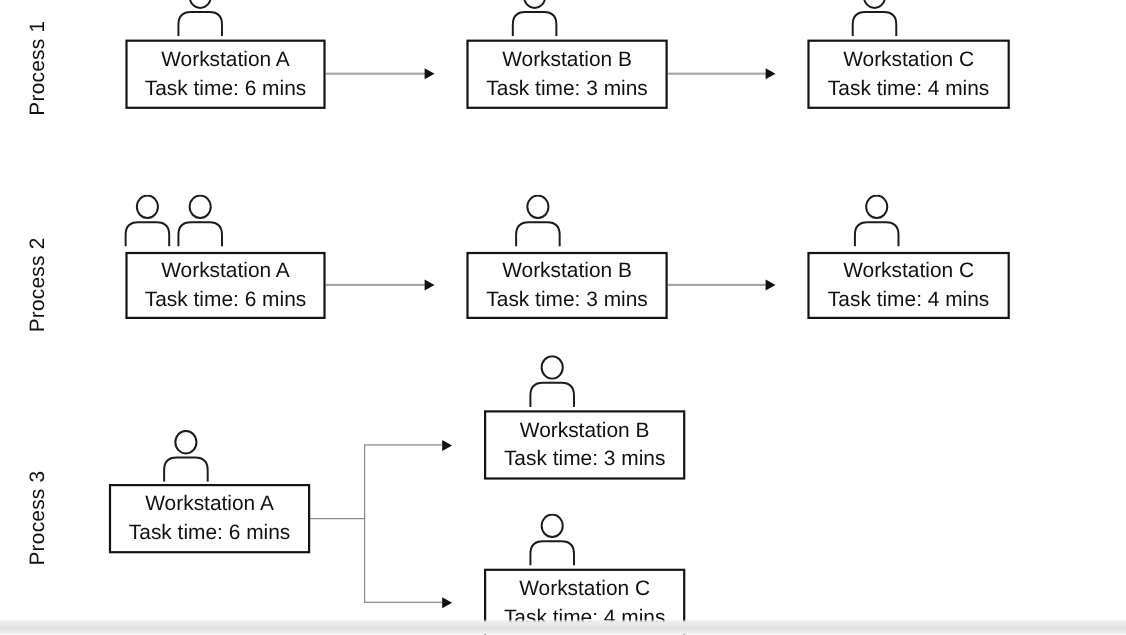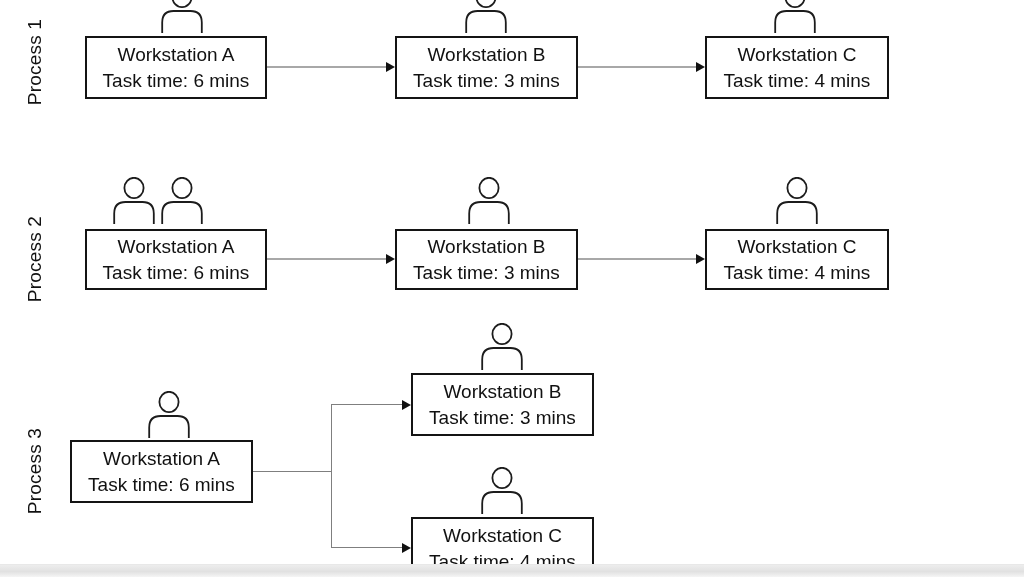--- a/index.html
+++ b/index.html
@@ -7,21 +7,21 @@
     position:relative;width:1024px;height:577px;background:#ffffff;
     overflow:hidden;font-family:"Liberation Sans",sans-serif;color:#111;
   }
   .process-label{
     position:absolute;transform:translate(-50%,-50%) rotate(-90deg);
     font-size:19px;color:#111;white-space:nowrap;letter-spacing:0.2px;
   }
   .station{
     position:absolute;background:#fff;border:2px solid #141414;box-sizing:border-box;
     display:flex;flex-direction:column;align-items:center;justify-content:center;
-    text-align:center;font-size:19px;line-height:26px;color:#111;z-index:1;
+    text-align:center;font-size:19px;line-height:26px;color:#111;z-index:1;margin-left:29px;
   }
   .person{position:absolute;width:44px;height:47px;z-index:0;}
   .person-shape{stroke:#1c1c1c;stroke-width:1.8;fill:none;}
   .arrow-line{position:absolute;height:2px;background:#a8a8a8;}
   .conn-line{position:absolute;background:#7f7f7f;}
   .arrowhead{
     position:absolute;width:0;height:0;
     border-top:5px solid transparent;border-bottom:5px solid transparent;
     border-left:9px solid #111;
   }

